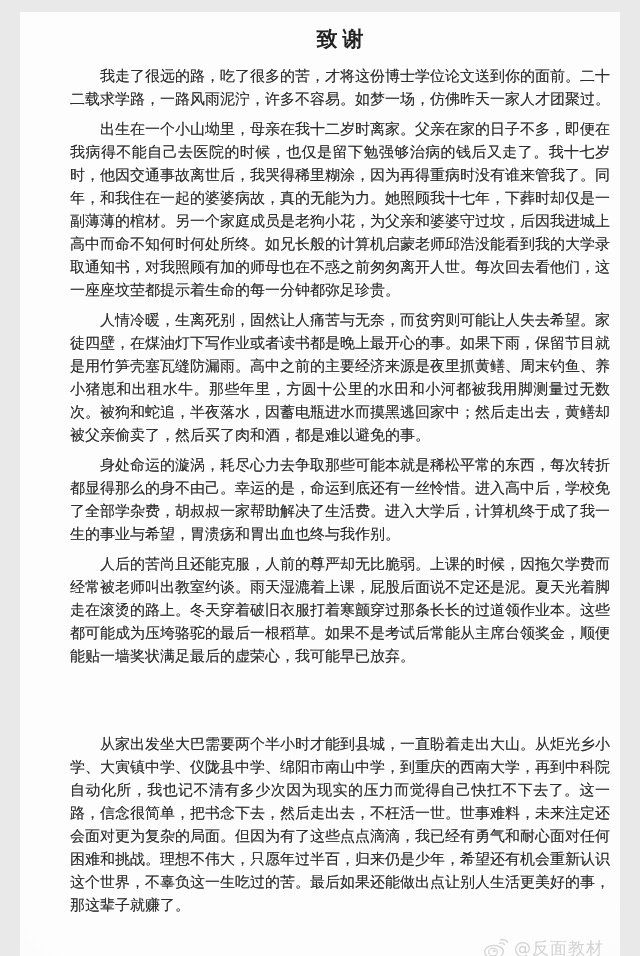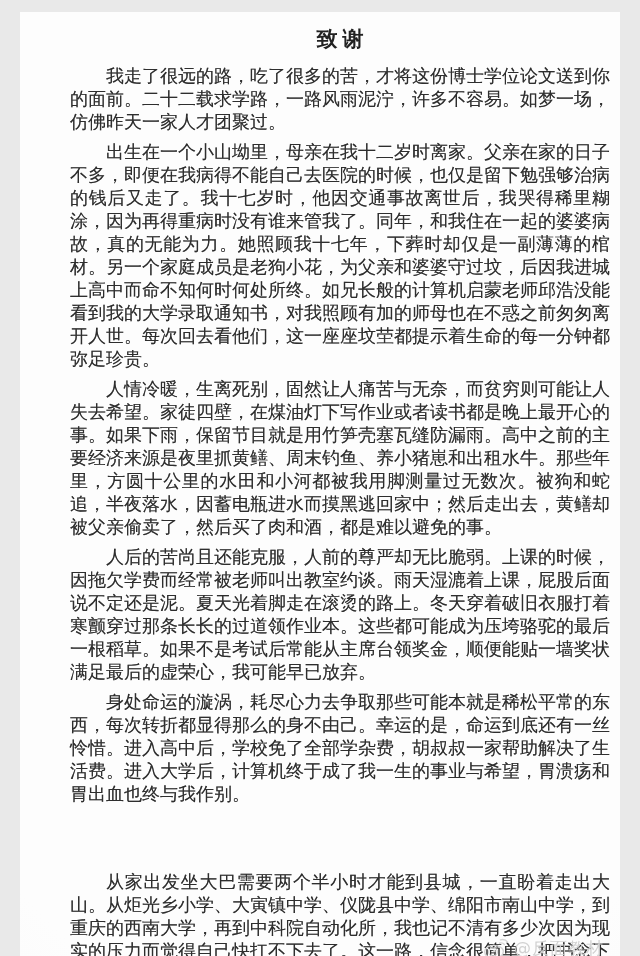--- a/index.html
+++ b/index.html
@@ -28,21 +28,21 @@
     font-weight: 700;
     font-size: 21px;
     line-height: 26px;
     text-align: center;
     letter-spacing: 5px;
     text-indent: 5px; 
     margin: 0 0 13px 0;
     color: #222;
   }
   .para {
-    font-size: 18px;
+    font-size: 15px;
     line-height: 23px;
     text-align: justify;
     text-indent: 2em;
     margin: 0 0 7px 0;
     text-shadow: 0 0 0.6px rgba(46,46,46,0.55);
     word-break: break-all;
   }
   .page-gap {
     height: 58px;
   }
@@ -70,23 +70,23 @@
   <div class="content">
 
     <h1 class="doc-title">致谢</h1>
 
     <p class="para">我走了很远的路，吃了很多的苦，才将这份博士学位论文送到你的面前。二十二载求学路，一路风雨泥泞，许多不容易。如梦一场，仿佛昨天一家人才团聚过。</p>
 
     <p class="para">出生在一个小山坳里，母亲在我十二岁时离家。父亲在家的日子不多，即便在我病得不能自己去医院的时候，也仅是留下勉强够治病的钱后又走了。我十七岁时，他因交通事故离世后，我哭得稀里糊涂，因为再得重病时没有谁来管我了。同年，和我住在一起的婆婆病故，真的无能为力。她照顾我十七年，下葬时却仅是一副薄薄的棺材。另一个家庭成员是老狗小花，为父亲和婆婆守过坟，后因我进城上高中而命不知何时何处所终。如兄长般的计算机启蒙老师邱浩没能看到我的大学录取通知书，对我照顾有加的师母也在不惑之前匆匆离开人世。每次回去看他们，这一座座坟茔都提示着生命的每一分钟都弥足珍贵。</p>
 
     <p class="para">人情冷暖，生离死别，固然让人痛苦与无奈，而贫穷则可能让人失去希望。家徒四壁，在煤油灯下写作业或者读书都是晚上最开心的事。如果下雨，保留节目就是用竹笋壳塞瓦缝防漏雨。高中之前的主要经济来源是夜里抓黄鳝、周末钓鱼、养小猪崽和出租水牛。那些年里，方圆十公里的水田和小河都被我用脚测量过无数次。被狗和蛇追，半夜落水，因蓄电瓶进水而摸黑逃回家中；然后走出去，黄鳝却被父亲偷卖了，然后买了肉和酒，都是难以避免的事。</p>
 
+    <p class="para">身处命运的漩涡，耗尽心力去争取那些可能本就是稀松平常的东西，每次转折都显得那么的身不由己。幸运的是，命运到底还有一丝怜惜。进入高中后，学校免了全部学杂费，胡叔叔一家帮助解决了生活费。进入大学后，计算机终于成了我一生的事业与希望，胃溃疡和胃出血也终与我作别。</p>
+
     <p class="para">人后的苦尚且还能克服，人前的尊严却无比脆弱。上课的时候，因拖欠学费而经常被老师叫出教室约谈。雨天湿漉着上课，屁股后面说不定还是泥。夏天光着脚走在滚烫的路上。冬天穿着破旧衣服打着寒颤穿过那条长长的过道领作业本。这些都可能成为压垮骆驼的最后一根稻草。如果不是考试后常能从主席台领奖金，顺便能贴一墙奖状满足最后的虚荣心，我可能早已放弃。</p>
-
-    <p class="para">身处命运的漩涡，耗尽心力去争取那些可能本就是稀松平常的东西，每次转折都显得那么的身不由己。幸运的是，命运到底还有一丝怜惜。进入高中后，学校免了全部学杂费，胡叔叔一家帮助解决了生活费。进入大学后，计算机终于成了我一生的事业与希望，胃溃疡和胃出血也终与我作别。</p>
 
     <div class="page-gap"></div>
 
     <p class="para">从家出发坐大巴需要两个半小时才能到县城，一直盼着走出大山。从炬光乡小学、大寅镇中学、仪陇县中学、绵阳市南山中学，到重庆的西南大学，再到中科院自动化所，我也记不清有多少次因为现实的压力而觉得自己快扛不下去了。这一路，信念很简单，把书念下去，然后走出去，不枉活一世。世事难料，未来注定还会面对更为复杂的局面。但因为有了这些点点滴滴，我已经有勇气和耐心面对任何困难和挑战。理想不伟大，只愿年过半百，归来仍是少年，希望还有机会重新认识这个世界，不辜负这一生吃过的苦。最后如果还能做出点让别人生活更美好的事，那这辈子就赚了。</p>
 
   </div>
 
   <div class="watermark">
     <span>
       <svg width="26" height="22" viewBox="0 0 26 22" aria-hidden="true">

